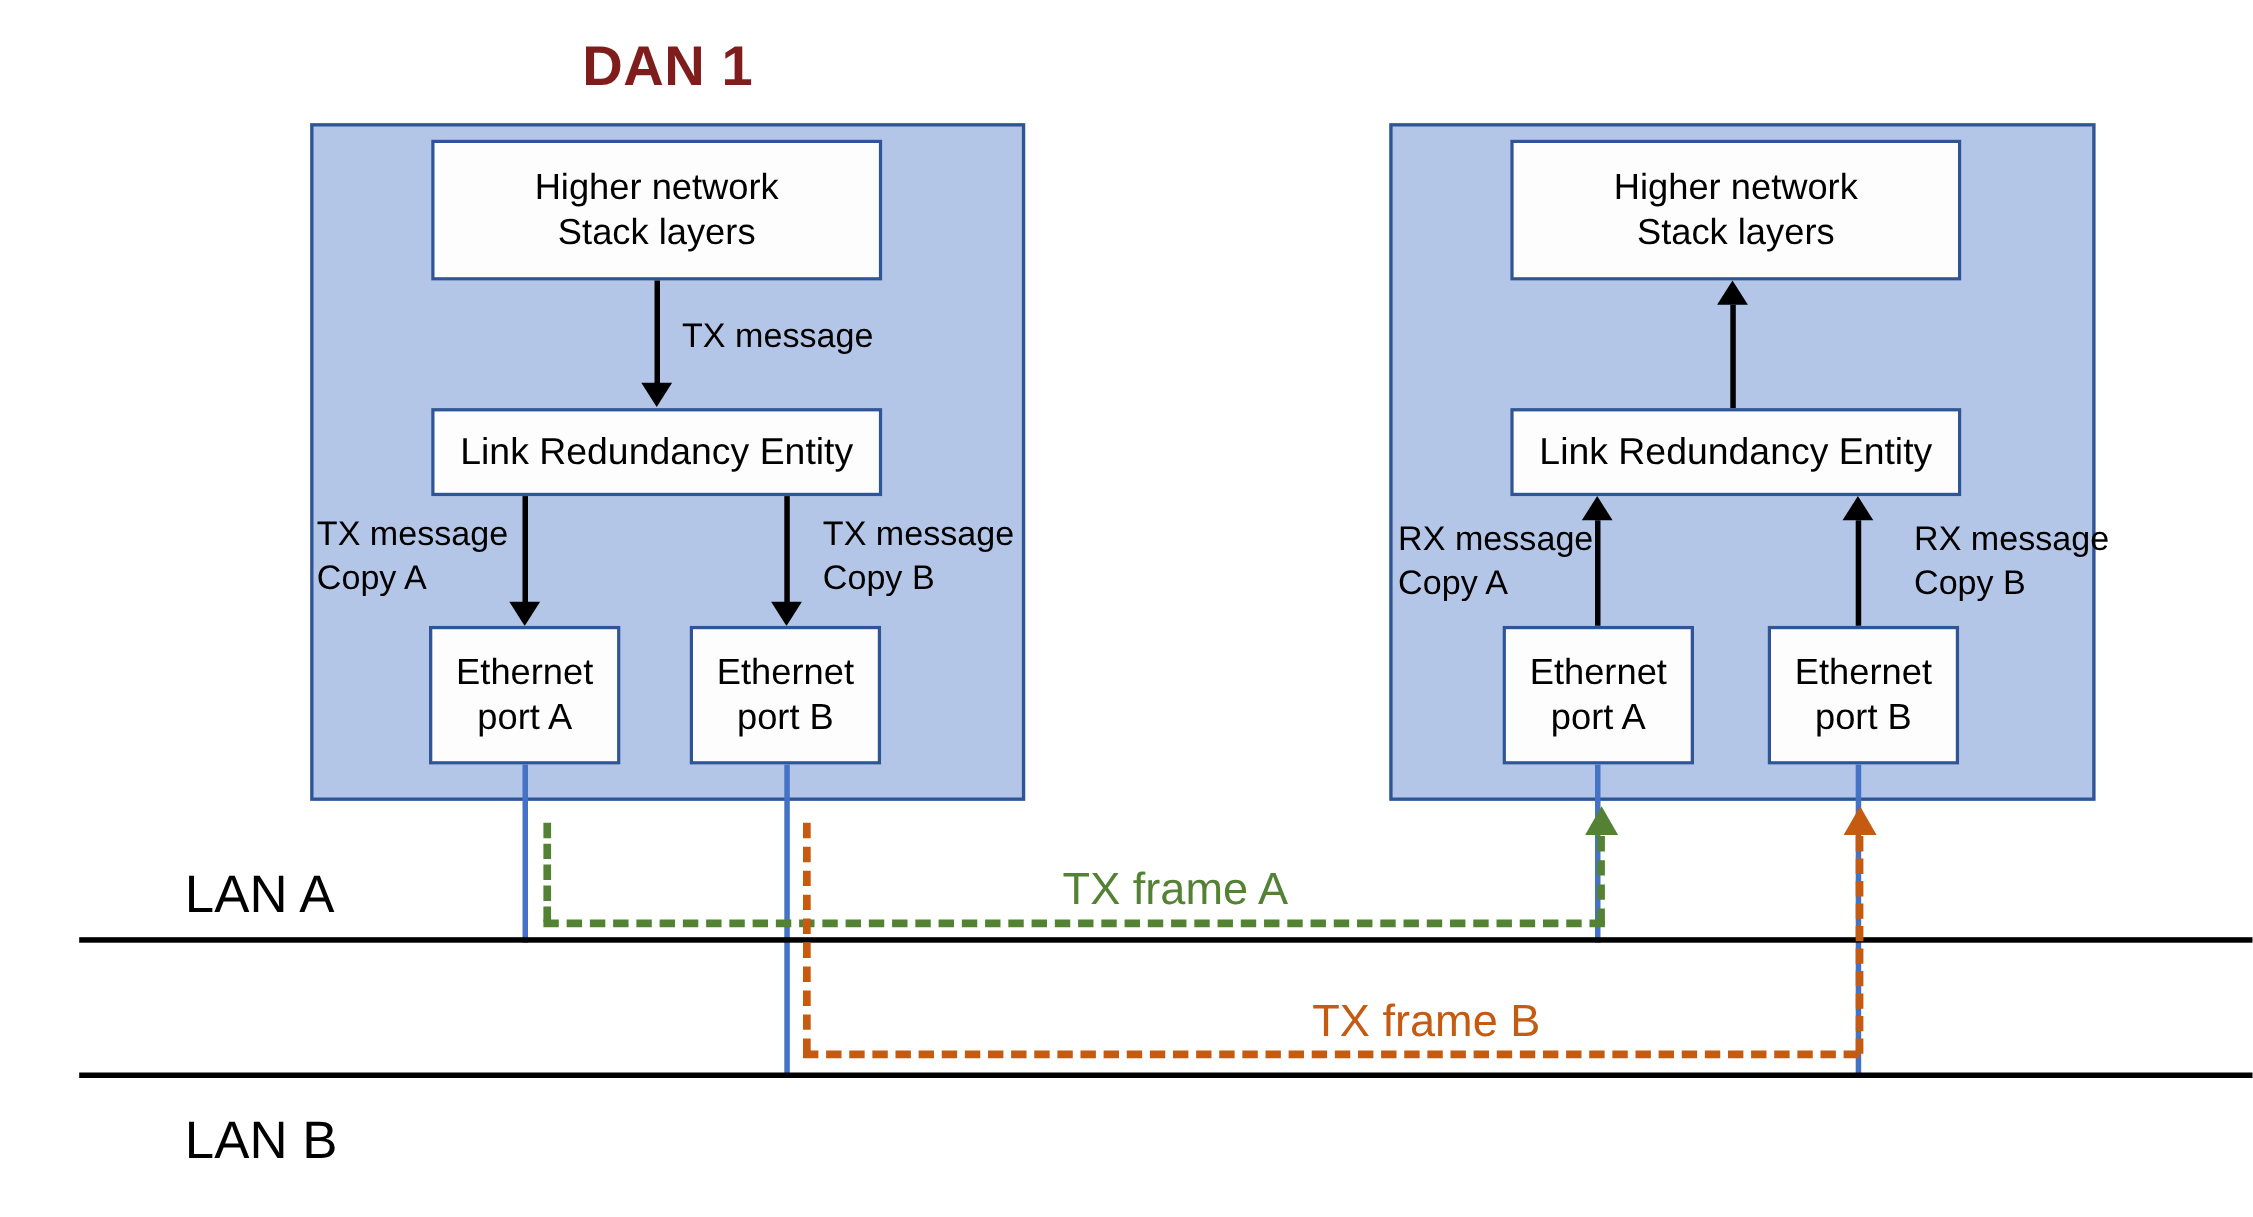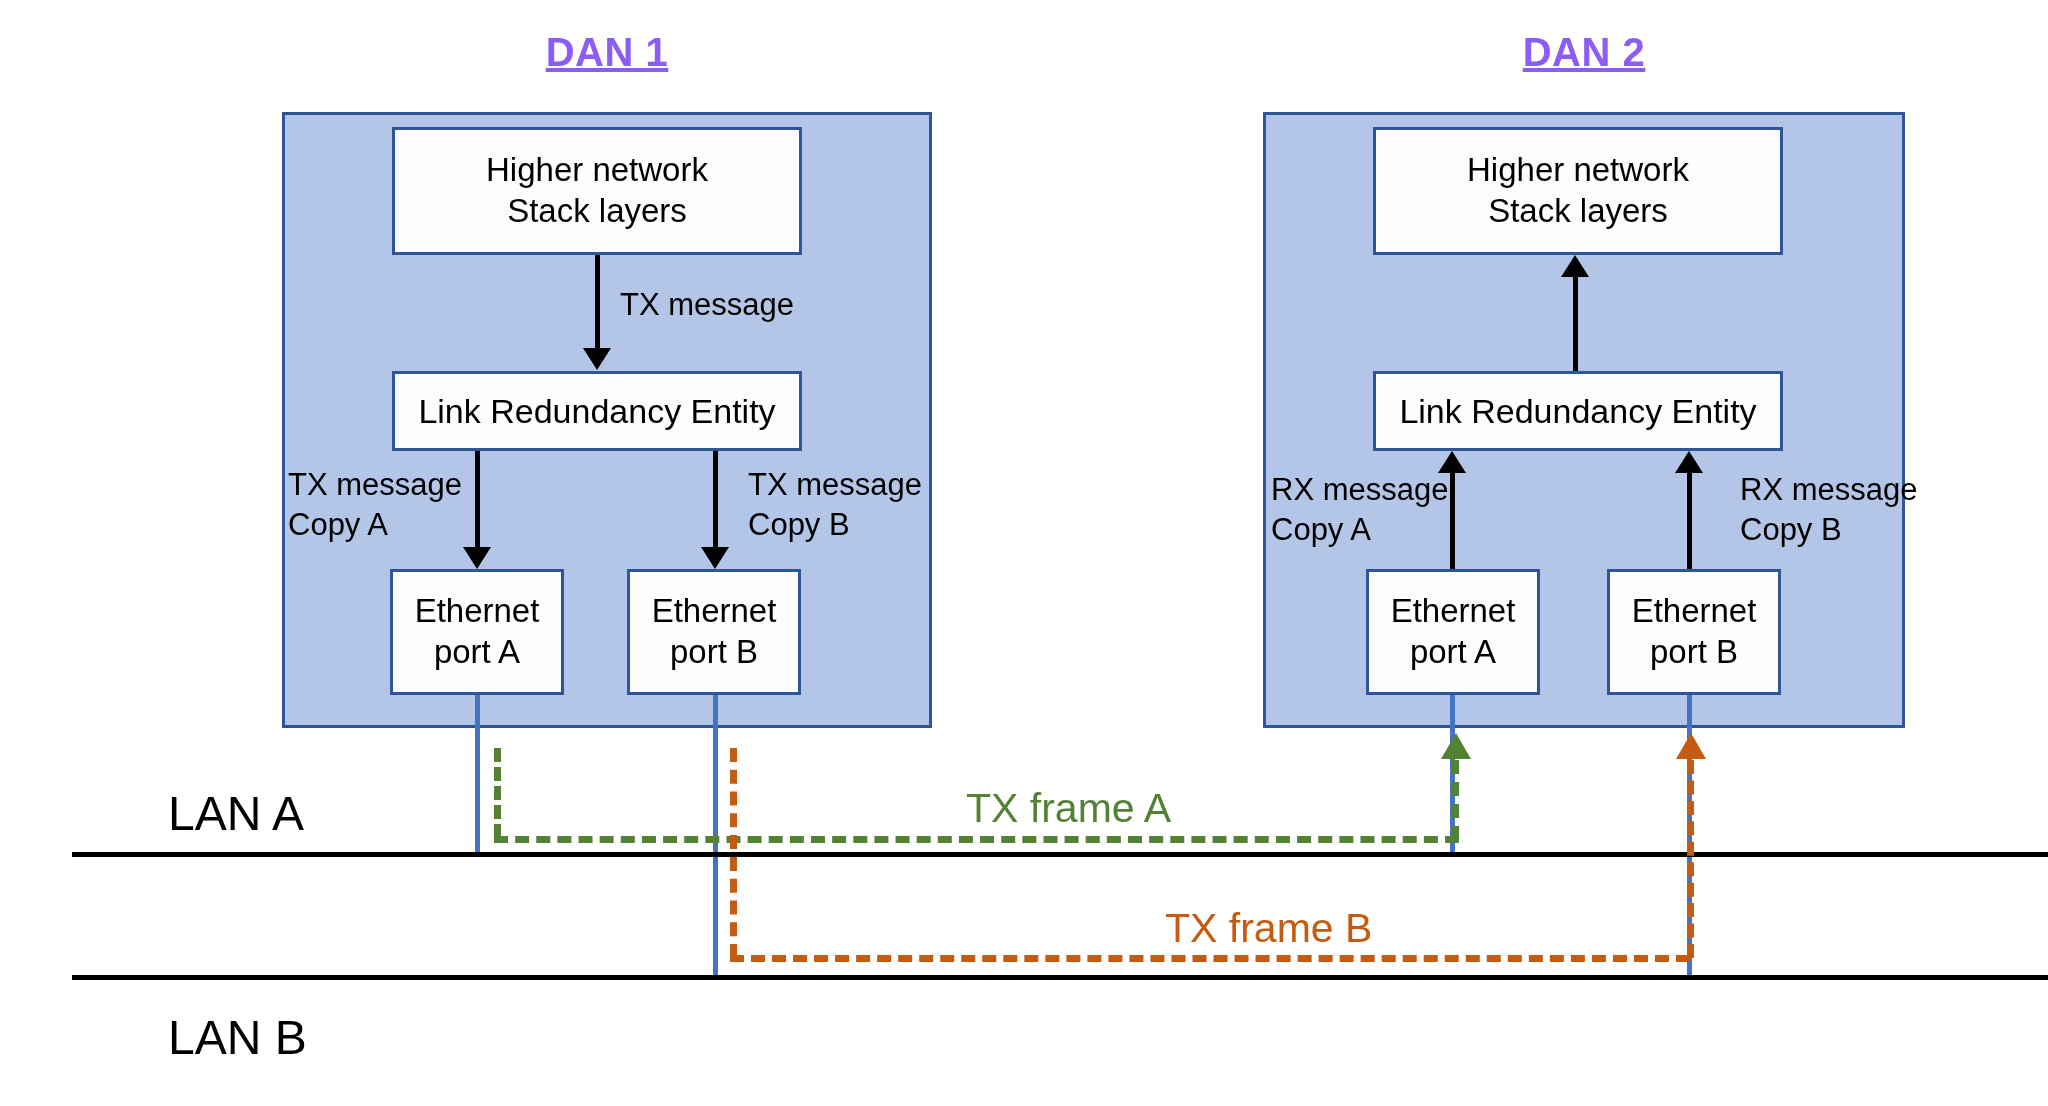--- a/index.html
+++ b/index.html
@@ -20,27 +20,26 @@
 
   
   .dan-panel {
     position: absolute;
     background: #B3C6E7;
     border: 3px solid #2F5597;
     box-sizing: border-box;
   }
   .dan-title {
     position: absolute;
-    color: #8b5cf6;
-    font-size: 40px;
+    color: #7f1d1d;
+    font-size: 51px;
     font-weight: bold;
     text-align: center;
     letter-spacing: 0.5px;
     white-space: nowrap;
-    text-decoration: underline;
   }
 
   
   .node-box {
     position: absolute;
     background: #FDFDFD;
     border: 3px solid #2F5597;
     box-sizing: border-box;
     display: flex;
     align-items: center;
@@ -142,21 +141,21 @@
     border-left: 15px solid transparent;
     border-right: 15px solid transparent;
     border-bottom: 26px solid #C55A11;
   }
   .frame-label {
     position: absolute;
     font-size: 41px;
     white-space: nowrap;
   }
   .frame-label.green { color: #548235; }
-  .frame-label.orange { color: #C55A11; }
+  .frame-label.orange { color: #C55A11; margin-left: 28px; }
 </style>
 </head>
 <body>
 
 <div id="canvas">
 
   <div class="dan-title" style="left:282px; top:30px; width:650px;">DAN 1</div>
 
   <div class="dan-panel" style="left:282px; top:112px; width:650px; height:616px;"></div>
 
@@ -177,21 +176,20 @@
   <div class="vline-black" style="left:713px; top:451px; height:98px;"></div>
   <div class="arrow-down" style="left:701px; top:547px;"></div>
   <div class="edge-label" style="left:748px; top:465px;">TX message
 Copy B</div>
 
   <div class="node-box" style="left:390px; top:569px; width:174px; height:126px; white-space:pre-line;">Ethernet
 port A</div>
   <div class="node-box" style="left:627px; top:569px; width:174px; height:126px; white-space:pre-line;">Ethernet
 port B</div>
 
-  <div class="dan-title" style="left:1263px; top:30px; width:642px;">DAN 2</div>
 
   <div class="dan-panel" style="left:1263px; top:112px; width:642px; height:616px;"></div>
 
   <div class="node-box" style="left:1373px; top:127px; width:410px; height:128px; white-space:pre-line;">Higher network
 Stack layers</div>
 
   <div class="vline-black" style="left:1573px; top:277px; height:94px;"></div>
   <div class="arrow-up" style="left:1561px; top:255px;"></div>
 
   <div class="node-box one-line" style="left:1373px; top:371px; width:410px; height:80px;">Link Redundancy Entity</div>

